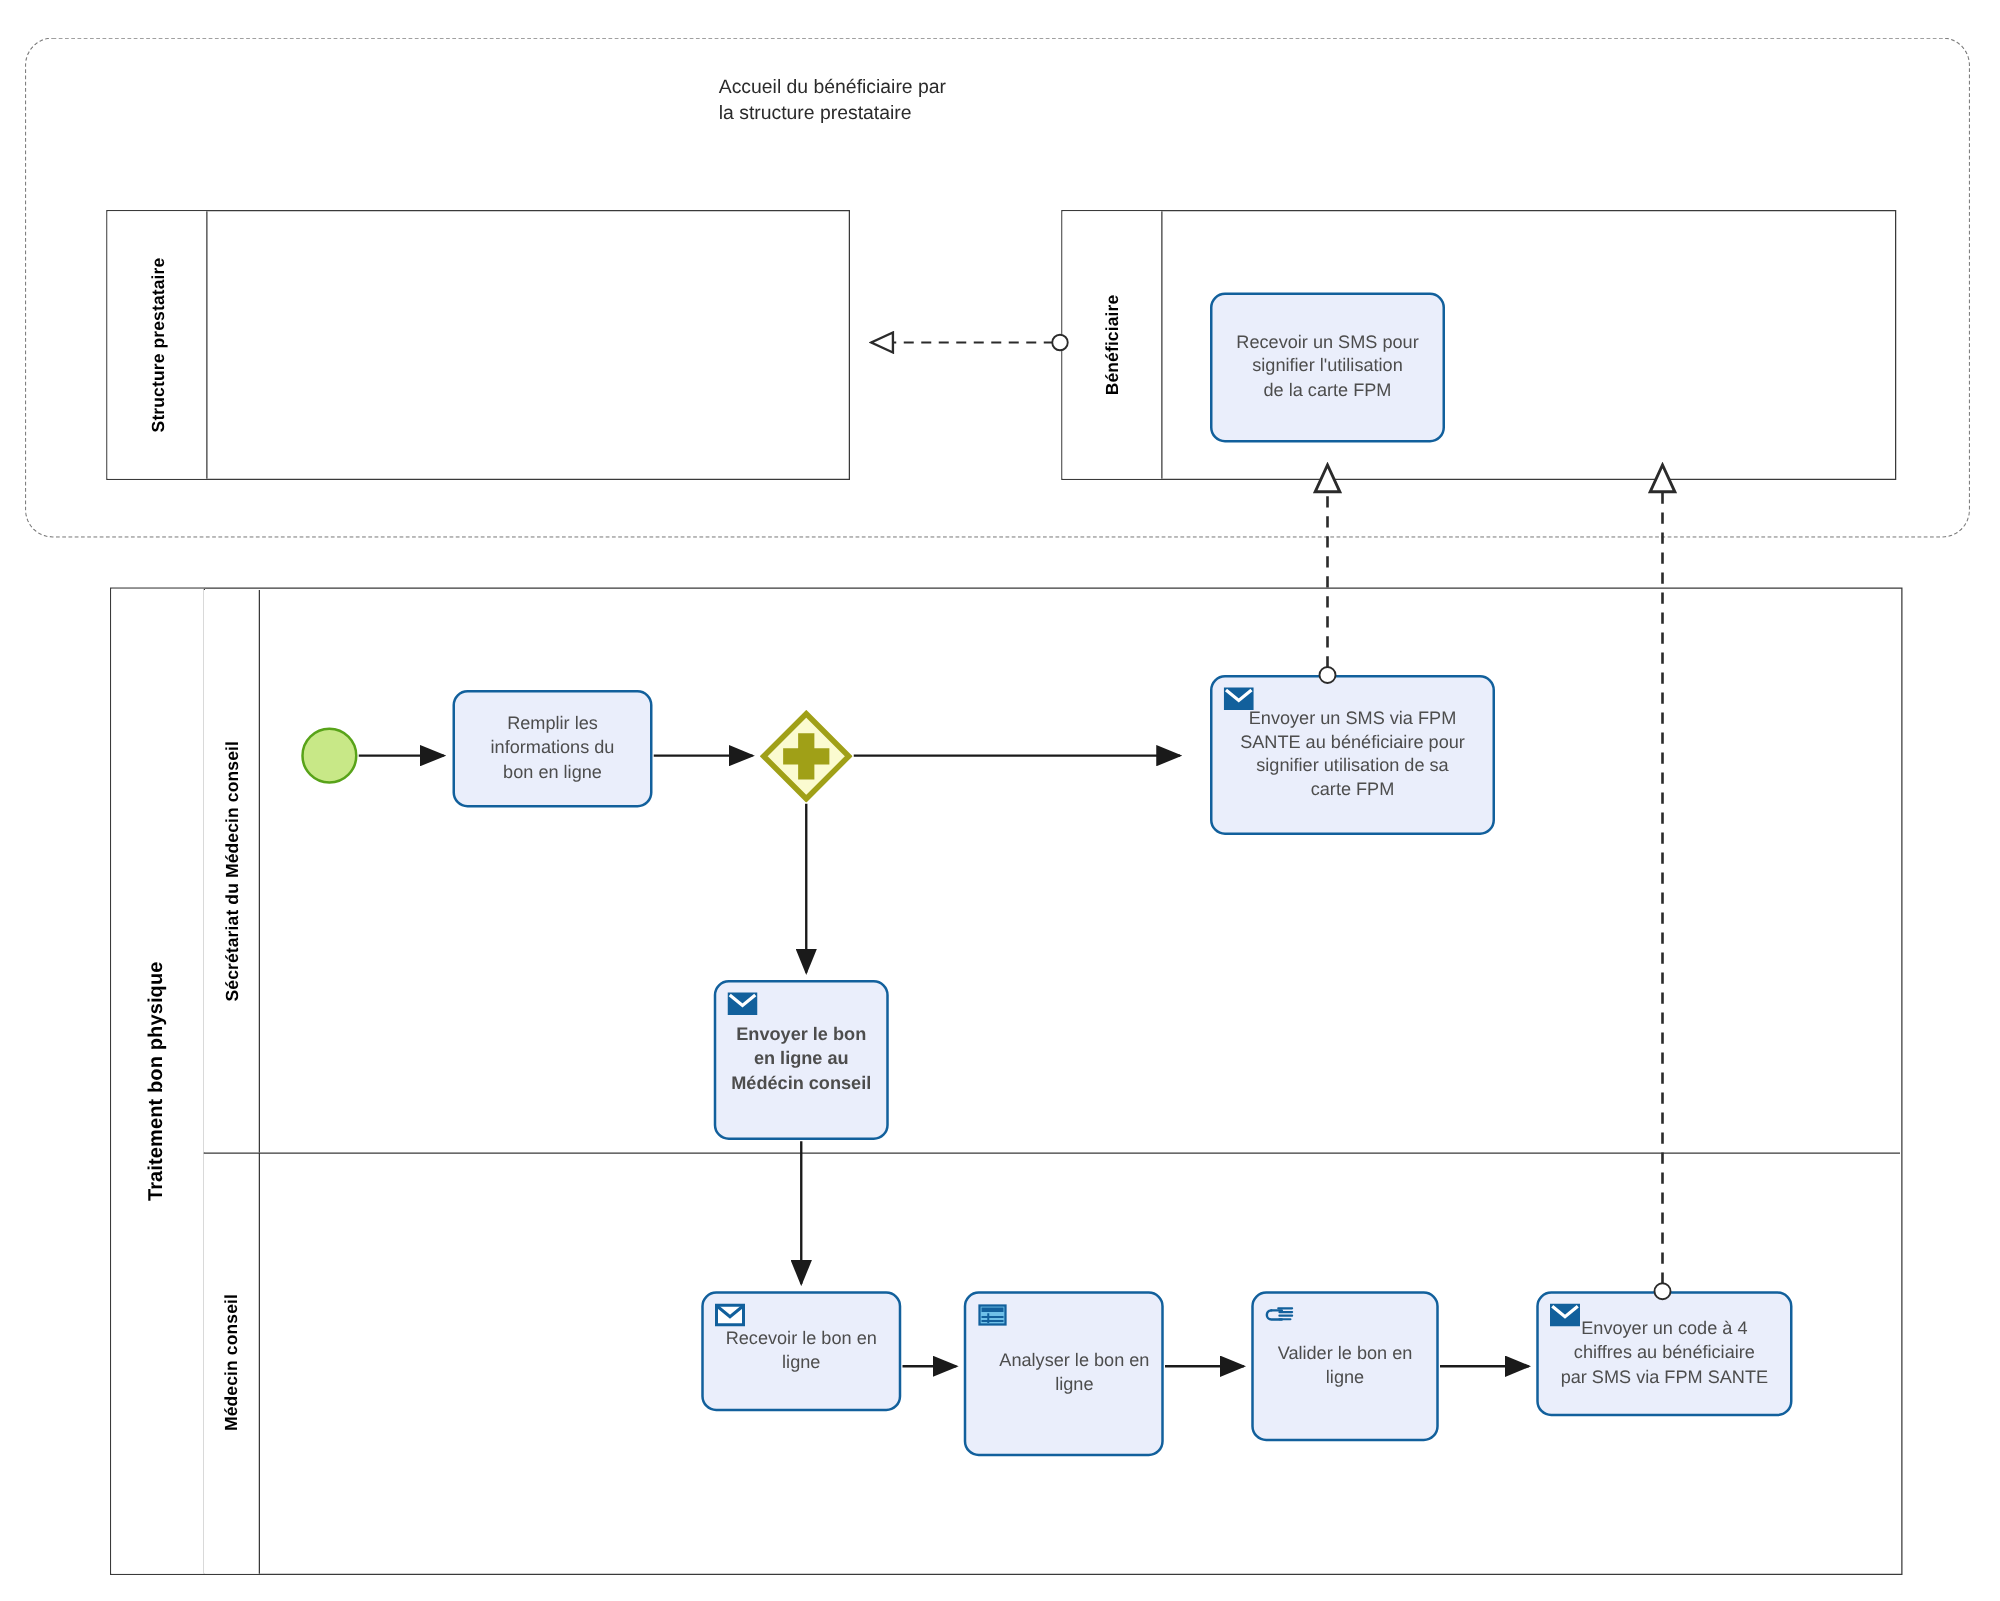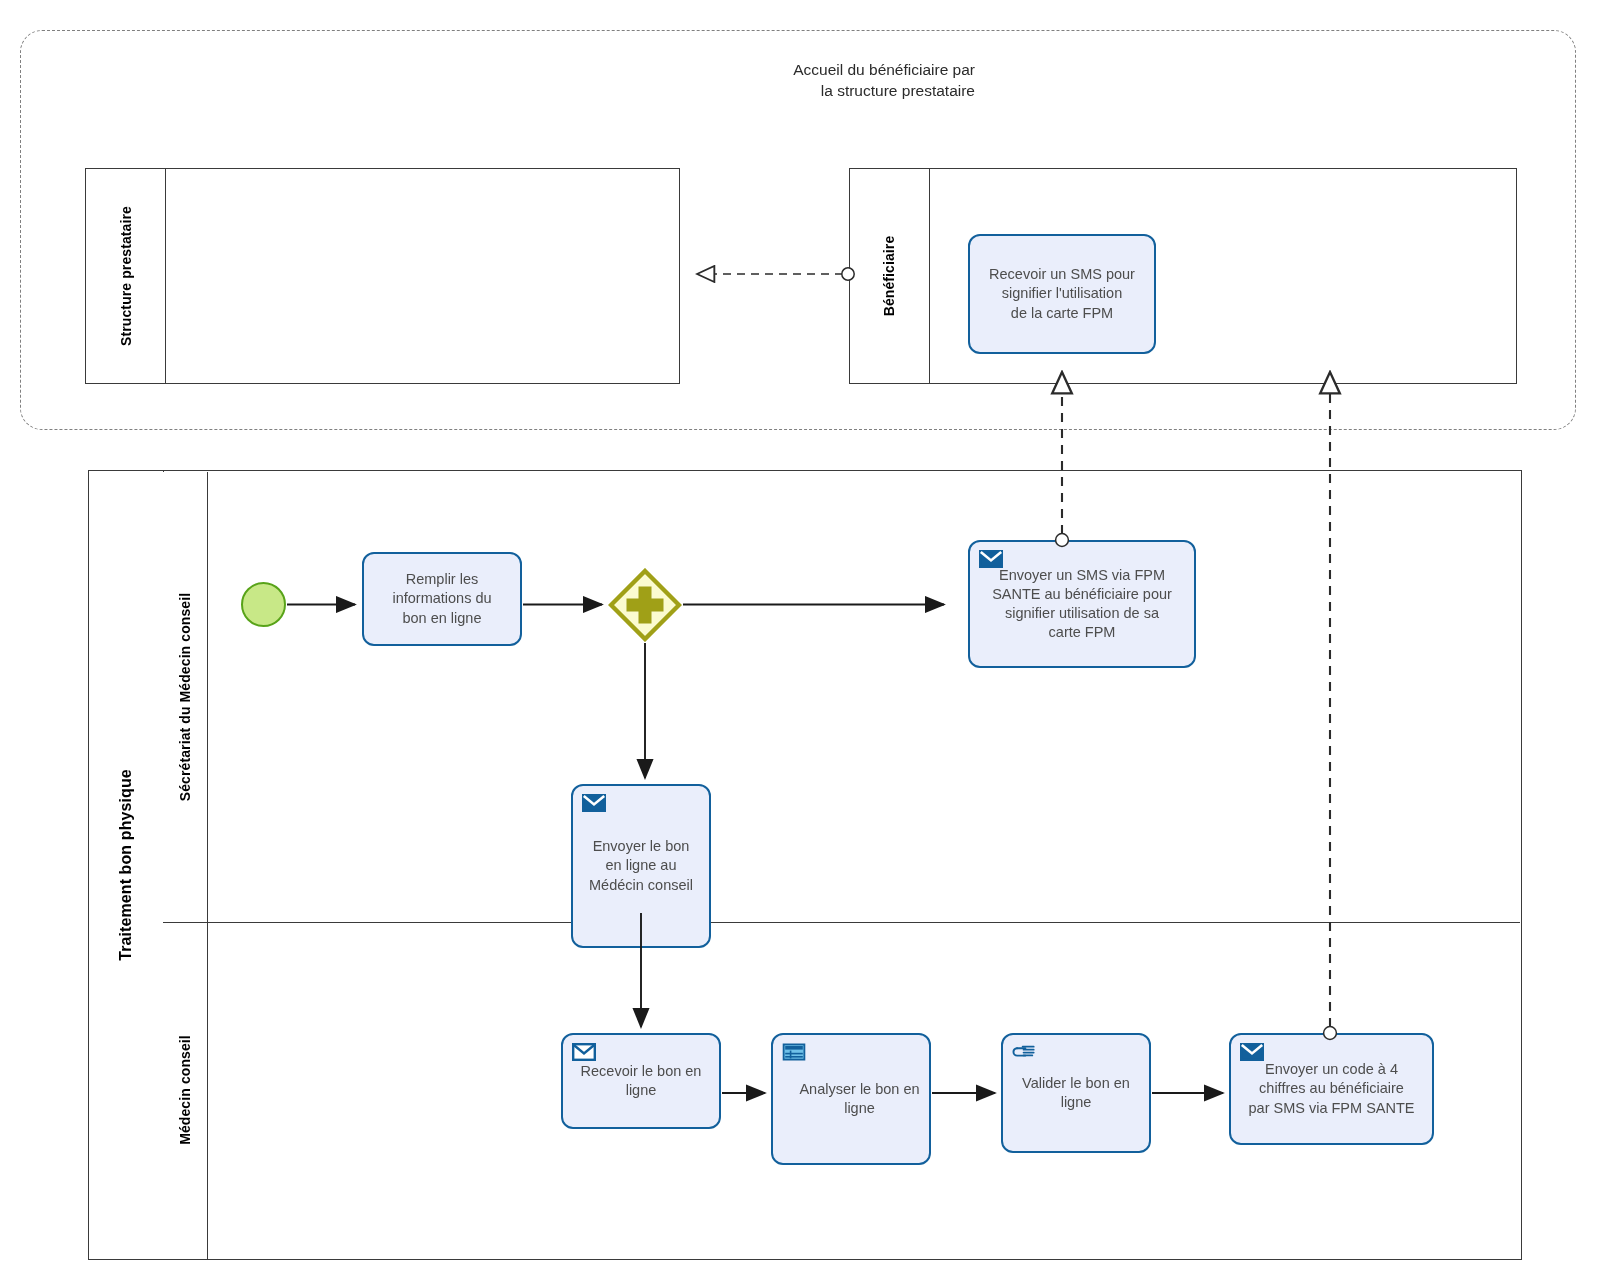--- a/index.html
+++ b/index.html
@@ -17,21 +17,21 @@
   
   .group-box{
     position:absolute;
     border:1.6px dashed #808080;
     border-radius:22px;
     box-sizing:border-box;
     background:transparent;
   }
   .group-title{
     position:absolute;
-    text-align:right;
+    text-align:left;
     color:#2b2b2b;
     font-size:15.5px;
     line-height:1.35;
     white-space:pre-line;
   }
   
   .pool{
     position:absolute;
     box-sizing:border-box;
     border:1.6px solid #3a3a3a;
@@ -170,21 +170,21 @@
     <svg class="task-icon" viewBox="0 0 24 20">
       <rect x="1.2" y="2.2" width="21.6" height="15.6" fill="#12609c" stroke="#12609c" stroke-width="2.4"></rect>
       <path d="M1.8 3 L12 11.4 L22.2 3" fill="none" stroke="#ffffff" stroke-width="2.6"></path>
     </svg>
     <span class="tlabel">Envoyer un SMS via FPM
 SANTE au bénéficiaire pour
 signifier utilisation de sa
 carte FPM</span>
   </div>
 
-  <div class="task" style="left:571px;top:784px;width:140px;height:164px;">
+  <div class="task" style="left:571px;top:784px;width:140px;height:128px;font-weight:bold;">
     <svg class="task-icon" viewBox="0 0 24 20">
       <rect x="1.2" y="2.2" width="21.6" height="15.6" fill="#12609c" stroke="#12609c" stroke-width="2.4"></rect>
       <path d="M1.8 3 L12 11.4 L22.2 3" fill="none" stroke="#ffffff" stroke-width="2.6"></path>
     </svg>
     <span class="tlabel">Envoyer le bon
 en ligne au
 Médécin conseil</span>
   </div>
 
   <div class="task" style="left:561px;top:1033px;width:160px;height:96px;justify-content:flex-end;">
@@ -214,21 +214,21 @@
       <path d="M5.5,6.0 L14.5,6.0" fill="none" stroke="#12609c" stroke-width="2.1" stroke-linecap="round"></path>
       <line x1="11.5" y1="4.2" x2="23.5" y2="4.2" stroke="#12609c" stroke-width="1.9" stroke-linecap="round"></line>
       <line x1="12.5" y1="7.5" x2="23.5" y2="7.5" stroke="#12609c" stroke-width="1.9" stroke-linecap="round"></line>
       <line x1="12.5" y1="10.6" x2="23.5" y2="10.6" stroke="#12609c" stroke-width="1.9" stroke-linecap="round"></line>
       <line x1="12.5" y1="13.7" x2="22.0" y2="13.7" stroke="#12609c" stroke-width="1.9" stroke-linecap="round"></line>
     </svg>
     <span class="tlabel">Valider le bon en
 ligne</span>
   </div>
 
-  <div class="task" style="left:1229px;top:1033px;width:205px;height:112px;">
+  <div class="task" style="left:1229px;top:1033px;width:205px;height:100px;">
     <svg class="task-icon" viewBox="0 0 24 20">
       <rect x="1.2" y="2.2" width="21.6" height="15.6" fill="#12609c" stroke="#12609c" stroke-width="2.4"></rect>
       <path d="M1.8 3 L12 11.4 L22.2 3" fill="none" stroke="#ffffff" stroke-width="2.6"></path>
     </svg>
     <span class="tlabel">Envoyer un code à 4
 chiffres au bénéficiaire
 par SMS via FPM SANTE</span>
   </div>
 
   <svg class="svg-layer">

